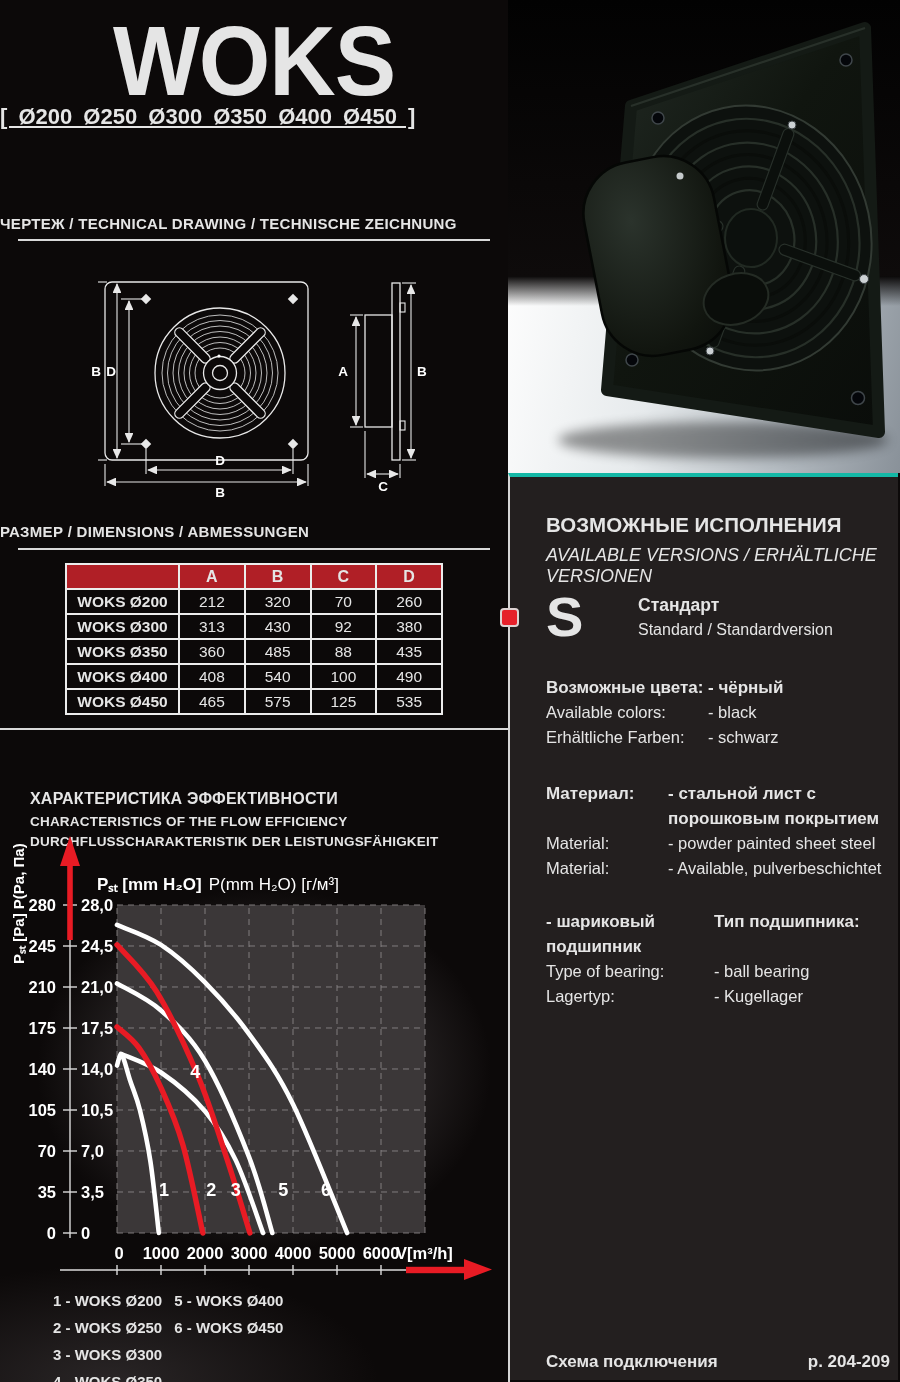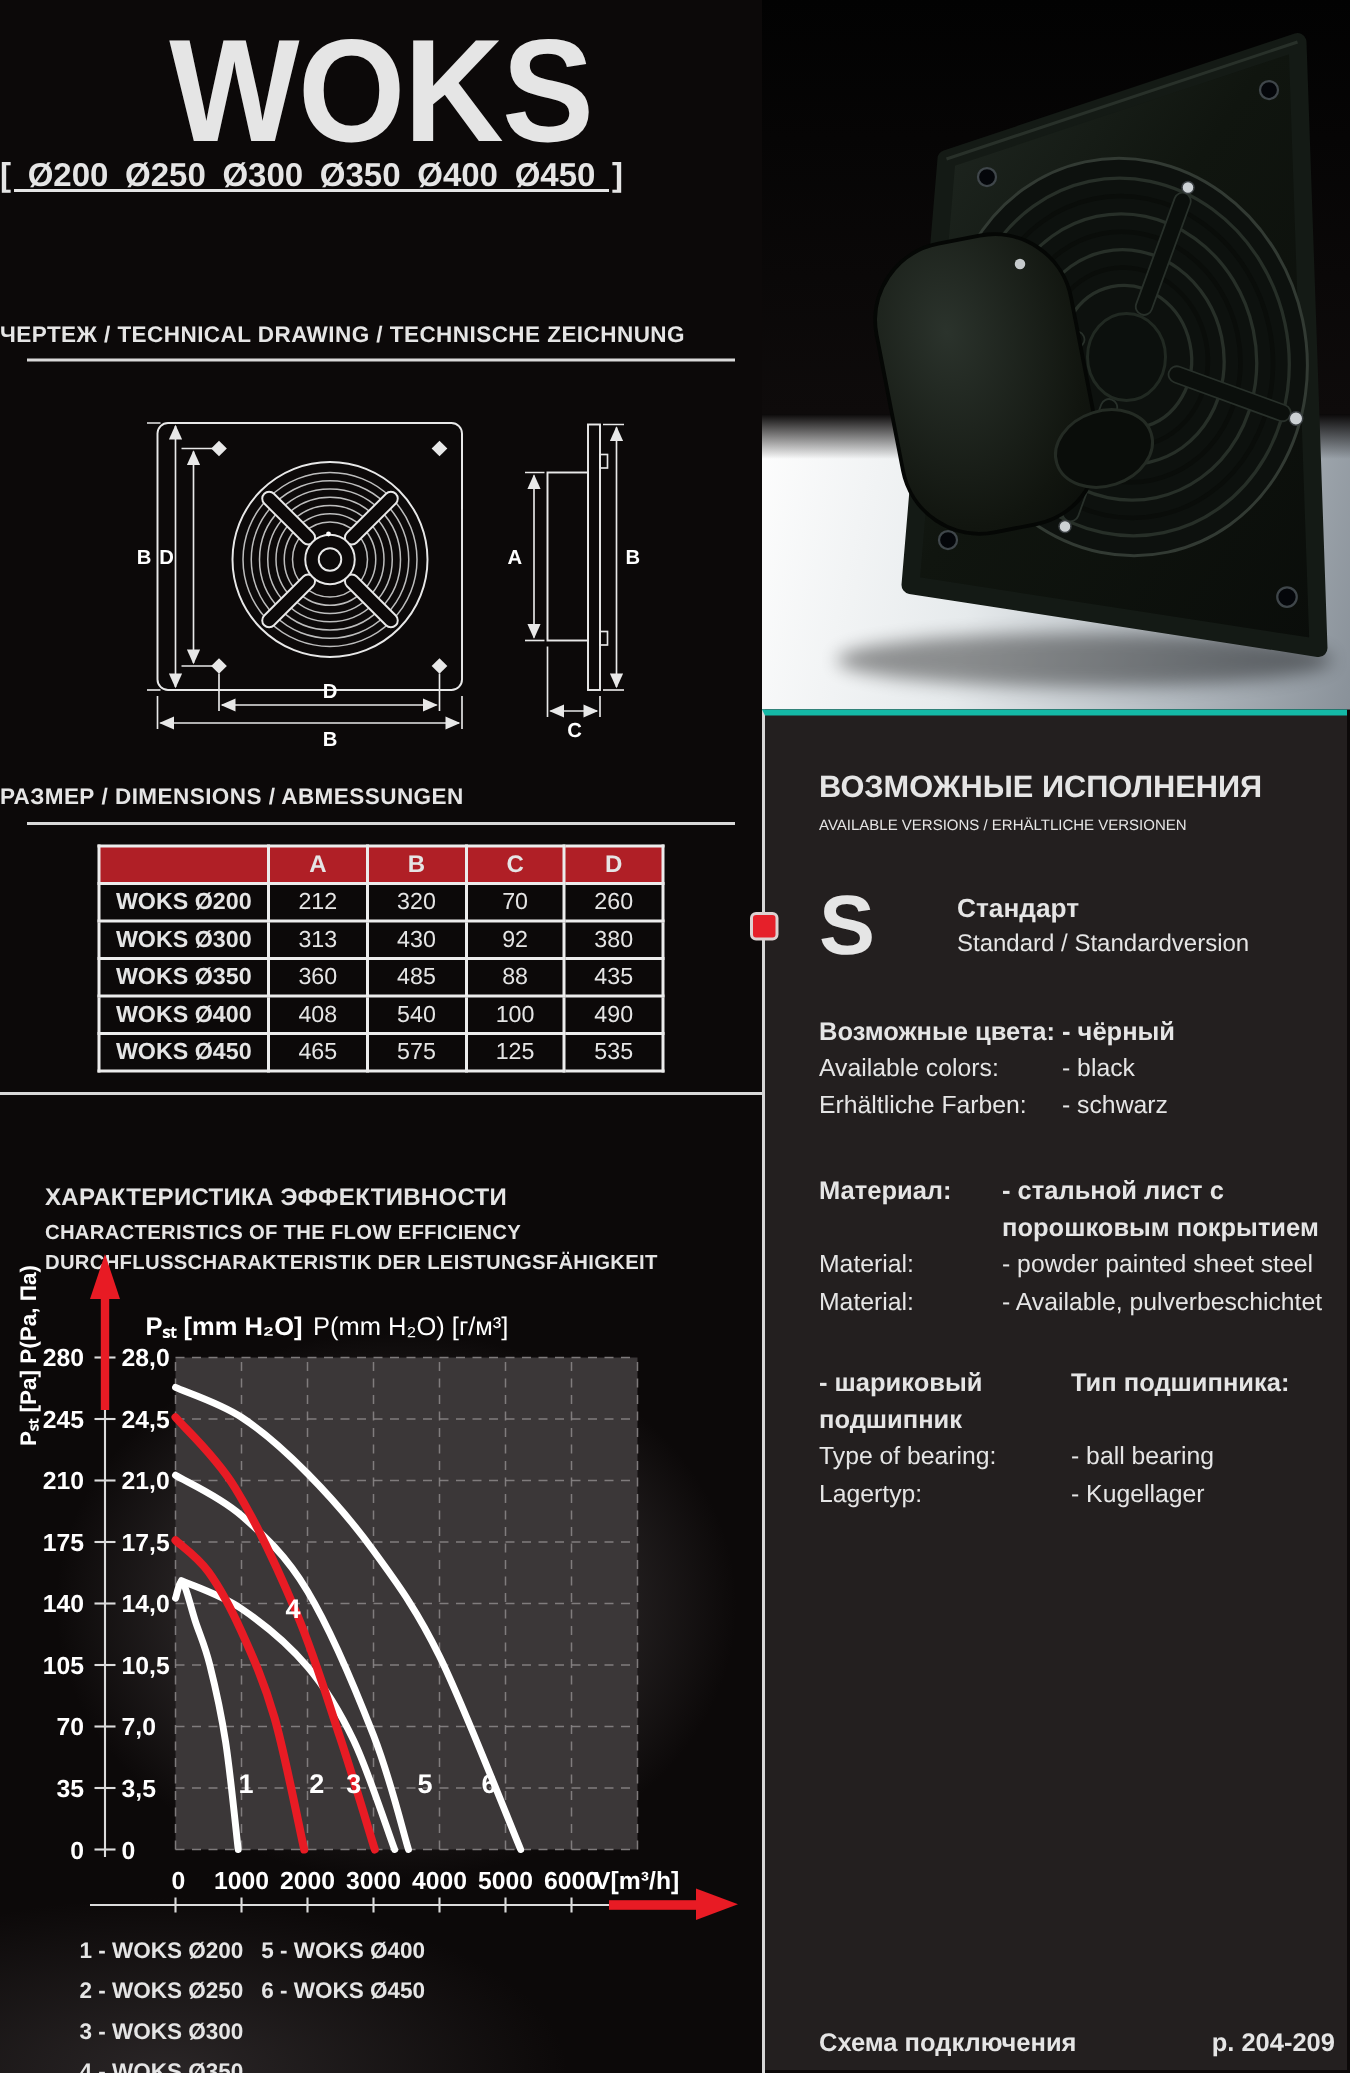--- a/index.html
+++ b/index.html
@@ -47,21 +47,21 @@
   .photo{position:absolute;left:508px;top:0;width:392px;height:473px;background:#060404;}
   .photo .sky{position:absolute;left:0;top:0;width:392px;height:276px;background:linear-gradient(180deg,#020202,#0e0b0b);}
   .photo .floor{position:absolute;left:0;top:276px;width:392px;height:197px;
         background:linear-gradient(102deg,#fdfdfd 0%,#e6eaec 38%,#b3bac0 72%,#899199 100%);}
   .photo .haze{position:absolute;left:0;top:276px;width:392px;height:30px;
         background:linear-gradient(180deg,#0a0808,rgba(10,8,8,0));}
   .photo svg{position:absolute;left:0;top:0;}
   .panel{position:absolute;left:508px;top:473px;width:390px;height:907px;background:#231f1f;
          border-top:4px solid #14b8a6;border-left:2px solid #d6d6d6;box-sizing:border-box;}
   .panel .h-ru{position:absolute;left:36px;top:36px;font-size:20.5px;font-weight:bold;}
-  .panel .h-intl{position:absolute;left:36px;top:68px;font-size:10px;}
+  .panel .h-intl{position:absolute;left:36px;top:68px;font-size:18px;font-style:italic;}
   .version{position:absolute;left:36px;top:112px;}
   .version .letter{position:absolute;left:0;top:0;font-size:56px;font-weight:bold;line-height:56px;}
   .version .name{position:absolute;left:92px;top:6px;font-size:17.5px;font-weight:bold;white-space:nowrap;}
   .version .sub{position:absolute;left:92px;top:32px;font-size:16px;white-space:nowrap;}
   .marker{position:absolute;left:500px;top:608px;width:15px;height:15px;background:#e6202a;
           border:2px solid #ddd2d2;border-radius:4px;z-index:6;}
   .spec{position:absolute;display:grid;grid-template-columns:var(--lw) 1fr;font-size:16.5px;line-height:25px;width:342px;}
   .spec span.b{font-weight:bold;font-size:17px;}
   .panel .pfoot{position:absolute;left:36px;right:8px;bottom:8px;display:flex;justify-content:space-between;
           font-size:17px;font-weight:bold;}

